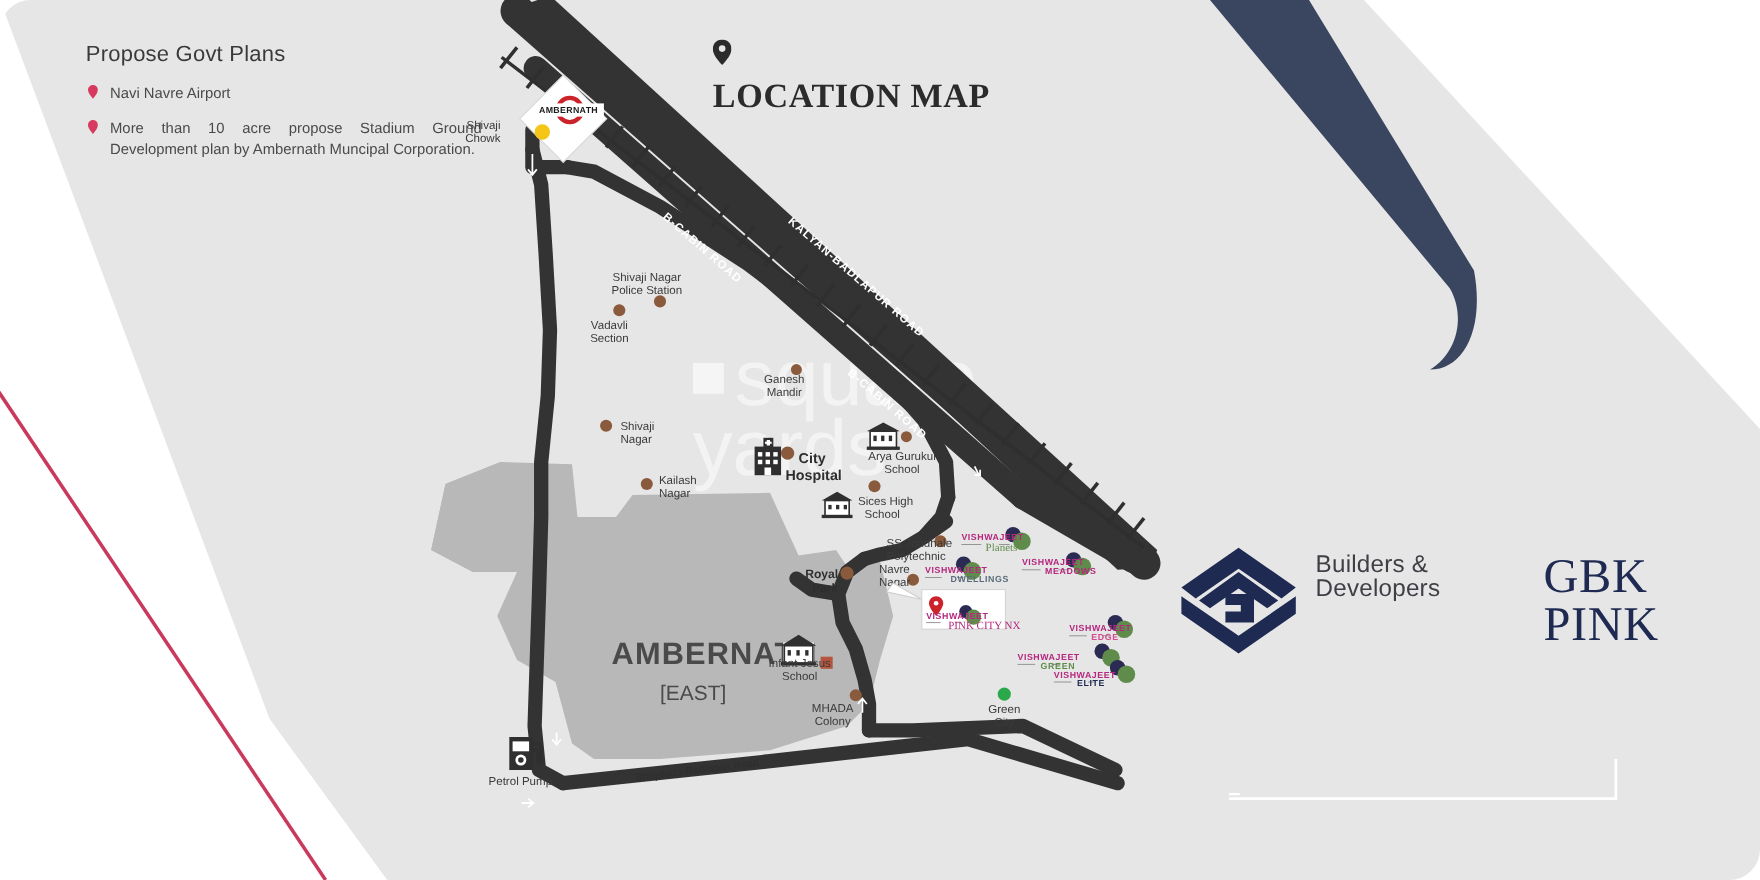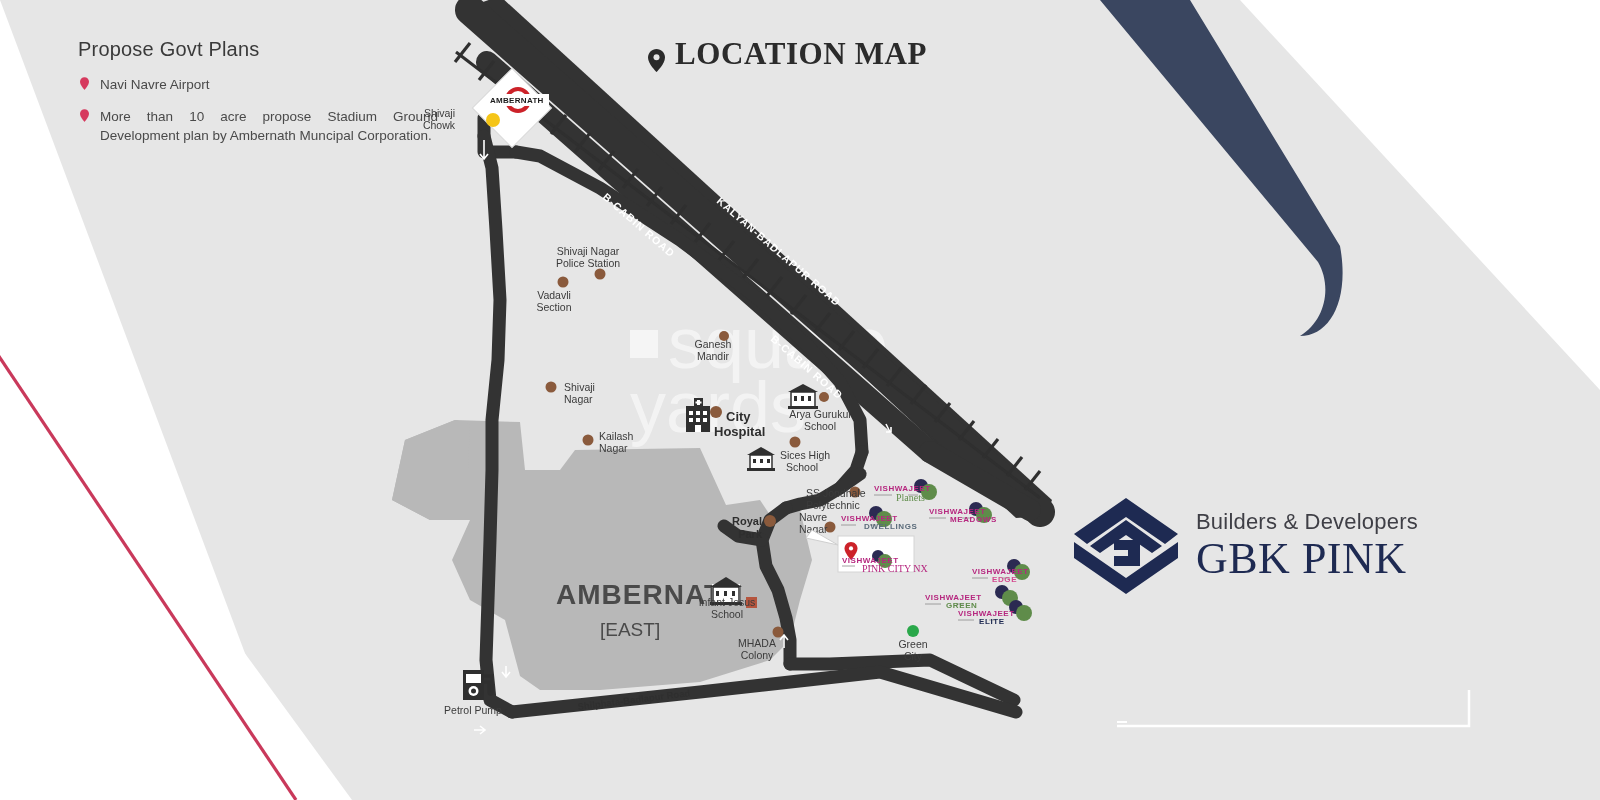--- a/index.html
+++ b/index.html
@@ -1,21 +1,21 @@
 <!DOCTYPE html>
 <html><head>
 <meta charset="utf-8">
 <style>
   html,body{margin:0;padding:0;}
   body{
     width:1600px;height:800px;overflow:hidden;position:relative;
     background:#ffffff;
     font-family:"Liberation Sans", sans-serif;
   }
-  #stage{position:absolute;inset:0;width:1600px;height:800px;overflow:hidden;}
+  #stage{position:absolute;inset:0;width:1600px;height:800px;overflow:hidden;border-radius:28px;}
 
   
   .bg-svg{position:absolute;left:0;top:0;width:1600px;height:800px;}
 
   
   .panel{position:absolute;left:78px;top:38px;width:360px;}
   .panel h2{
     font-size:20px;font-weight:400;color:#3a3a3a;margin:0 0 14px 0;
     letter-spacing:.2px;
   }
@@ -23,21 +23,21 @@
   .bullets li{
     position:relative;padding-left:22px;margin-bottom:12px;
     font-size:13.5px;line-height:1.45;color:#4a4a4a;
     text-align:justify;
   }
   .bullets li .pin{
     position:absolute;left:2px;top:2px;width:9px;height:13px;
   }
 
   
-  .title-wrap{position:absolute;left:648px;top:36px;display:flex;align-items:flex-end;gap:10px;}
+  .title-wrap{position:absolute;left:648px;top:36px;display:flex;align-items:flex-start;gap:10px;flex-direction:column;}
   .title-wrap .t-pin{width:17px;height:23px;display:block;}
   .map-title{
     font-family:"Liberation Serif", serif;
     font-size:31px;font-weight:700;color:#2b2b2b;letter-spacing:.6px;
     white-space:nowrap;
   }
 
   
   #mapsvg{position:absolute;left:0;top:0;width:1600px;height:800px;}
 
@@ -50,21 +50,21 @@
   .city-name{font-family:"Liberation Sans",sans-serif;font-size:28px;fill:#4a4a4a;font-weight:700;letter-spacing:1px;}
   .city-sub{font-family:"Liberation Sans",sans-serif;font-size:19px;fill:#4a4a4a;font-weight:400;}
   .vj-brand{font-family:"Liberation Sans",sans-serif;font-size:8px;font-weight:700;fill:#b6277f;letter-spacing:.5px;}
   .vj-sub{font-family:"Liberation Sans",sans-serif;font-size:8px;font-weight:700;letter-spacing:.6px;}
   .vj-sub-serif{font-family:"Liberation Serif",serif;font-size:10px;font-weight:400;}
   .wm{font-family:"Liberation Sans",sans-serif;font-size:72px;fill:#ffffff;opacity:.55;font-weight:400;}
 
   
   .logo-block{position:absolute;left:1070px;top:496px;display:flex;align-items:center;gap:14px;}
   .logo-mark{width:112px;height:100px;flex:0 0 auto;}
-  .logo-text{display:flex;flex-direction:column;line-height:1;}
+  .logo-text{display:flex;flex-direction:row;line-height:1;}
   .logo-tag{
     font-size:22px;color:#3f3f46;font-weight:400;letter-spacing:.2px;margin-bottom:4px;
   }
   .logo-name{
     font-family:"Liberation Serif", serif;
     font-size:44px;color:#1e2a52;font-weight:400;letter-spacing:.5px;
   }
   .logo-rule{position:absolute;left:1117px;top:688px;width:360px;height:44px;}
 </style>
 </head>

